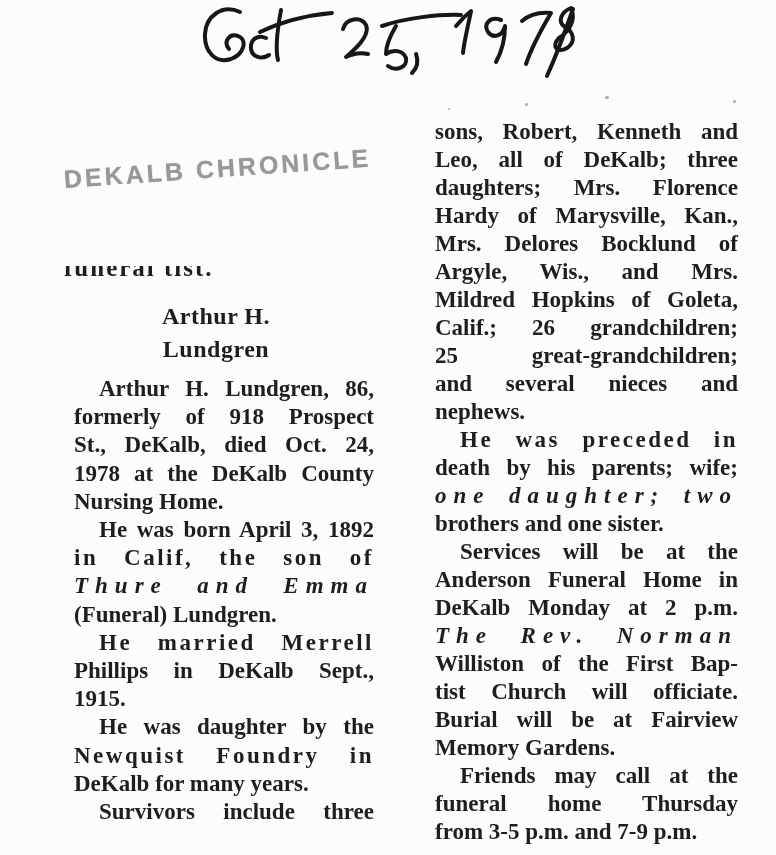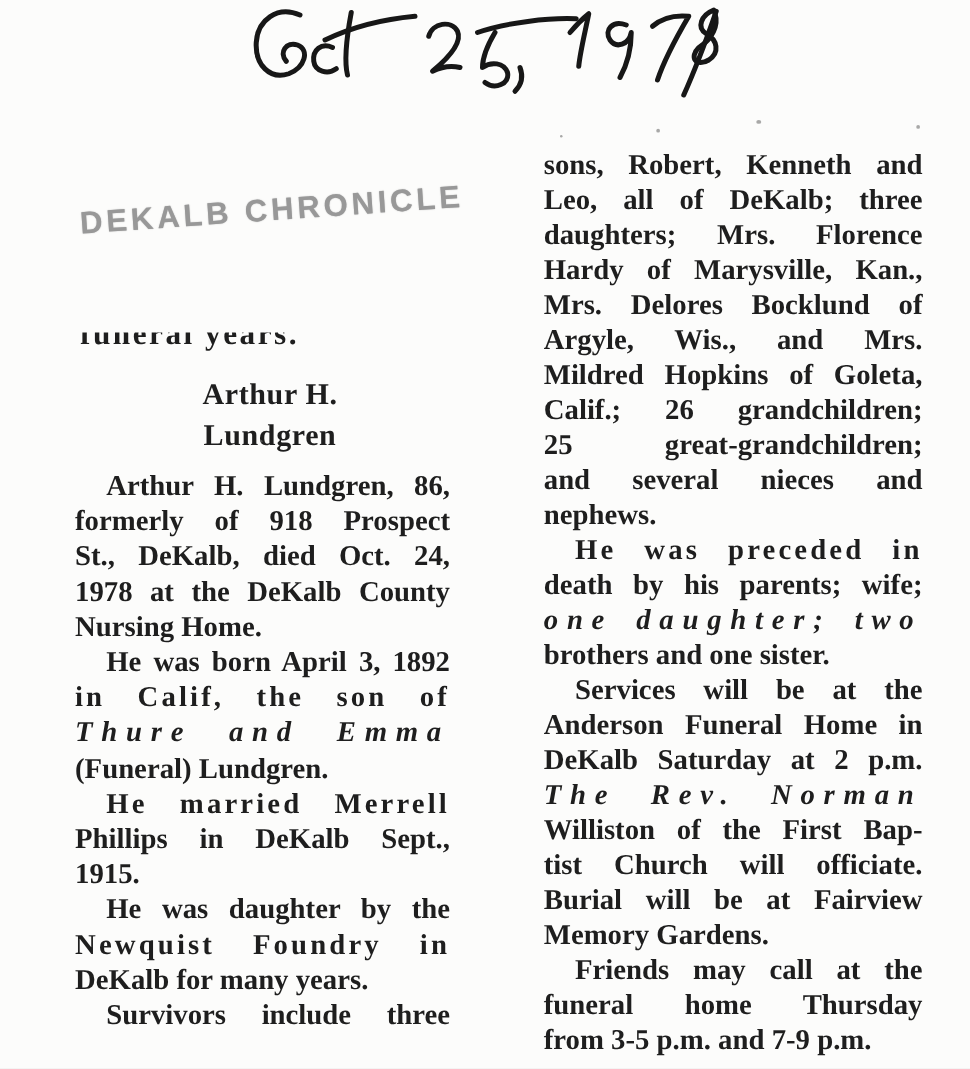--- a/index.html
+++ b/index.html
@@ -26,21 +26,21 @@
     font-weight:700;font-size:25px;line-height:28px;
   }
   .cutoff span{display:block;margin-top:-12px;letter-spacing:2px;}
   
   .title{
     position:absolute;left:66px;top:300px;width:300px;text-align:center;
     font-weight:700;font-size:24px;line-height:33px;letter-spacing:.5px;
   }
   
   .col{position:absolute;font-weight:700;font-size:23px;}
-  .col.left{left:60px;top:375px;width:300px;line-height:28.2px;}
+  .col.left{left:74px;top:375px;width:300px;line-height:28.2px;}
   .col.right{left:435px;top:118px;width:303px;line-height:28px;}
   .line{text-align:justify;text-align-last:justify;}
   .line.end{text-align-last:left;}
   .line.indent{text-indent:25px;}
   .line.spread{letter-spacing:7px;font-style:italic;}
   .line.spread-sm{letter-spacing:2.5px;}
   
   .speck{position:absolute;background:#6f6f6f;border-radius:50%;opacity:.6;}
 </style>
 </head>
@@ -60,21 +60,21 @@
     <path d="M 256 22 C 261 16, 266 11, 271 7 C 268 22, 264 38, 263 49"></path>
     <path d="M 301 16 C 290 12, 283 20, 288 28 C 293 35, 303 32, 305 22 C 305 34, 302 47, 296 58"></path>
     <path d="M 322 17 C 330 10, 341 8, 351 9 C 341 26, 331 45, 326 60"></path>
     <path d="M 371 4 C 361 8, 357 18, 365 23 C 374 28, 376 38, 367 44 C 357 50, 351 42, 359 34 C 370 27, 375 16, 372 7"></path>
     <path d="M 373 5 C 365 28, 356 52, 347 72"></path>
   </svg>
 
   <div class="stamp">DEKALB CHRONICLE</div>
 
   <div class="cutoff">
-    <span>funeral years.</span>
+    <span>funeral tist.</span>
   </div>
 
   <div class="title">
     <div>Arthur H.</div>
     <div>Lundgren</div>
   </div>
 
   <div class="col left">
 
   <div class="line indent">Arthur H. Lundgren, 86,</div>
@@ -107,21 +107,21 @@
       <div class="line">Calif.; 26 grandchildren;</div>
       <div class="line">25 great-grandchildren;</div>
       <div class="line">and several nieces and</div>
       <div class="line end">nephews.</div>
       <div class="line indent spread-sm">He was preceded in</div>
       <div class="line">death by his parents; wife;</div>
       <div class="line spread">one daughter; two</div>
       <div class="line end">brothers and one sister.</div>
       <div class="line indent">Services will be at the</div>
       <div class="line">Anderson Funeral Home in</div>
-      <div class="line">DeKalb Saturday at 2 p.m.</div>
+      <div class="line">DeKalb Monday at 2 p.m.</div>
       <div class="line spread">The Rev. Norman</div>
       <div class="line">Williston of the First Bap-</div>
       <div class="line">tist Church will officiate.</div>
       <div class="line">Burial will be at Fairview</div>
       <div class="line end">Memory Gardens.</div>
       <div class="line indent">Friends may call at the</div>
       <div class="line">funeral home Thursday</div>
       <div class="line end">from 3-5 p.m. and 7-9 p.m.</div>
     </div>
 

